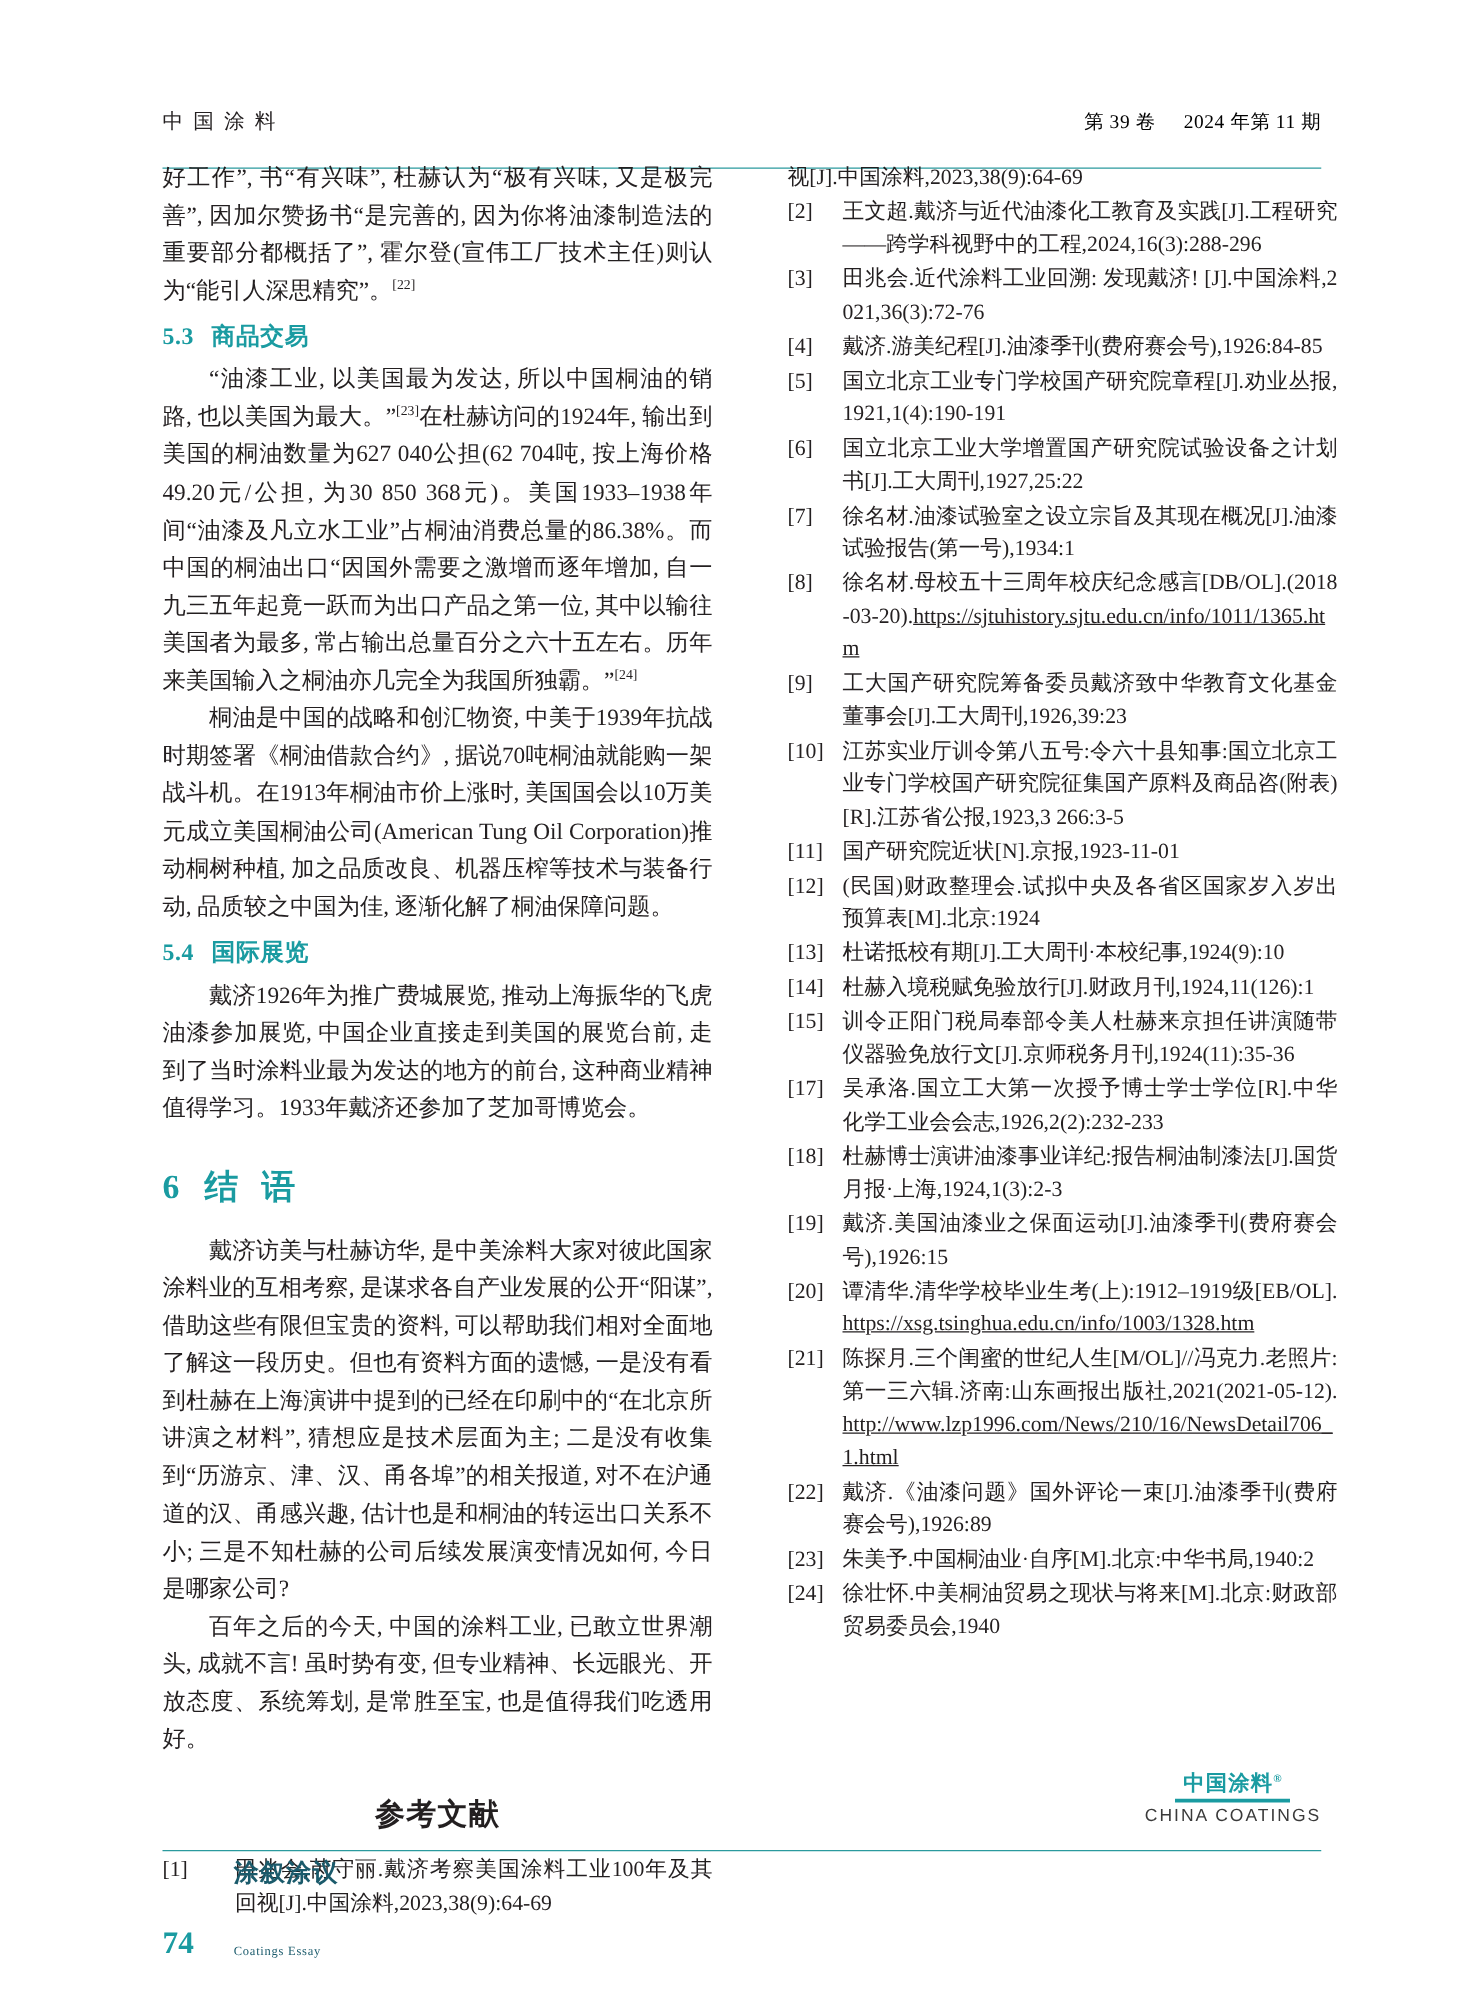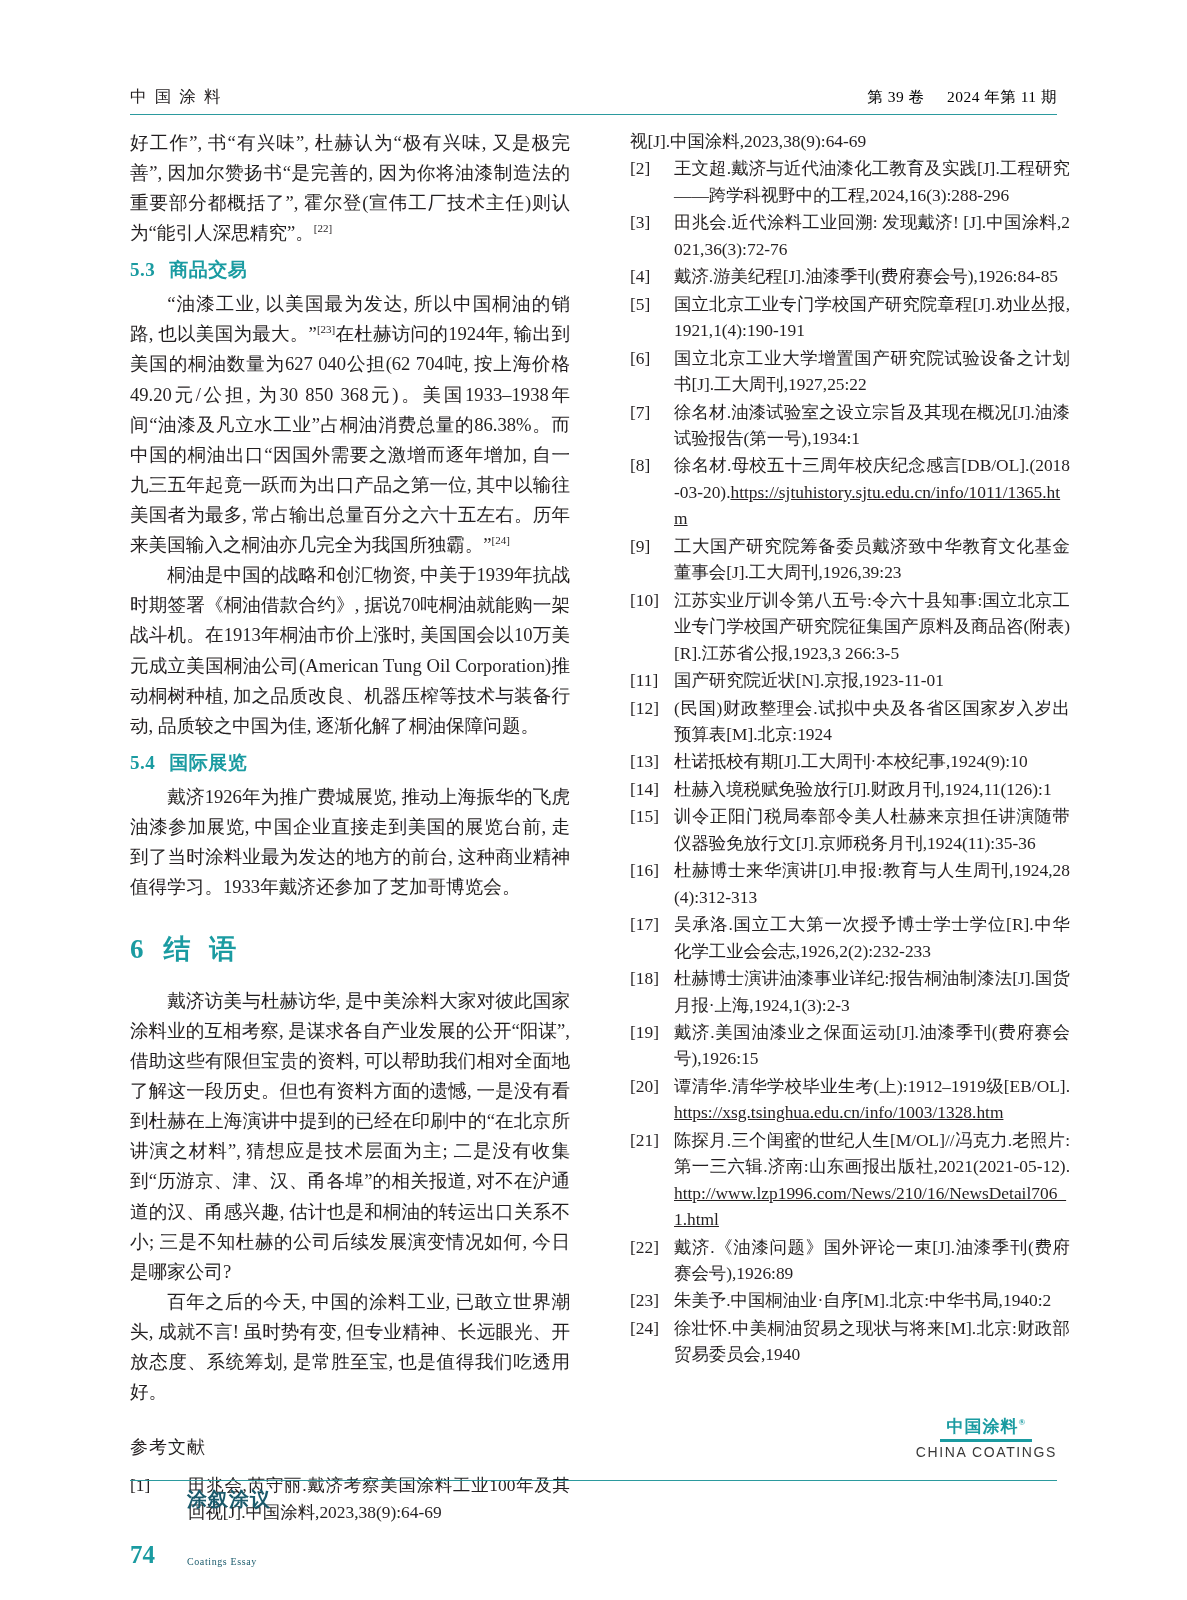--- a/index.html
+++ b/index.html
@@ -21,21 +21,21 @@
   .header {
     position: absolute;
     left: 130px;
     top: 80px;
     width: 927px;
     height: 34px;
     display: flex;
     align-items: center;
     justify-content: space-between;
     border-bottom: 1.5px solid #2b9a9e;
-    padding-bottom: 0;
+    padding-bottom: 20px;
   }
   .header-left {
     font-size: 16.5px;
     letter-spacing: 2px;
     color: #231f20;
     font-family: "Liberation Serif", "DejaVu Serif", serif;
   }
   .header-right {
     font-size: 15.5px;
     color: #000000;
@@ -84,23 +84,23 @@
     font-size: 27px;
     margin: 26px 0 14px 0;
     letter-spacing: 6px;
   }
   .big-head .num {
     margin-right: 20px;
     letter-spacing: 0;
   }
 
   .ref-title {
-    text-align: left;
-    font-weight: normal;
-    font-size: 18px;
+    text-align: center;
+    font-weight: bold;
+    font-size: 24px;
     margin: 26px 0 10px 0;
     letter-spacing: 1px;
   }
 
   
   .ref-item {
     display: flex;
     align-items: flex-start;
     font-size: 17.4px;
     line-height: 1.52;
@@ -292,24 +292,20 @@
     </div>
     <div class="ref-item">
       <span class="ref-num wide">[14]</span>
       <span class="ref-text">杜赫入境税赋免验放行[J].财政月刊,1924,11(126):1</span>
     </div>
     <div class="ref-item">
       <span class="ref-num wide">[15]</span>
       <span class="ref-text">训令正阳门税局奉部令美人杜赫来京担任讲演随带仪器验免放行文[J].京师税务月刊,1924(11):35-36</span>
     </div>
     <div class="ref-item">
-      <span class="ref-num wide">[16]</span>
-      <span class="ref-text">杜赫博士来华演讲[J].申报:教育与人生周刊,1924,28(4):312-313</span>
-    </div>
-    <div class="ref-item">
       <span class="ref-num wide">[17]</span>
       <span class="ref-text">吴承洛.国立工大第一次授予博士学士学位[R].中华化学工业会会志,1926,2(2):232-233</span>
     </div>
     <div class="ref-item">
       <span class="ref-num wide">[18]</span>
       <span class="ref-text">杜赫博士演讲油漆事业详纪:报告桐油制漆法[J].国货月报·上海,1924,1(3):2-3</span>
     </div>
     <div class="ref-item">
       <span class="ref-num wide">[19]</span>
       <span class="ref-text">戴济.美国油漆业之保面运动[J].油漆季刊(费府赛会号),1926:15</span>

